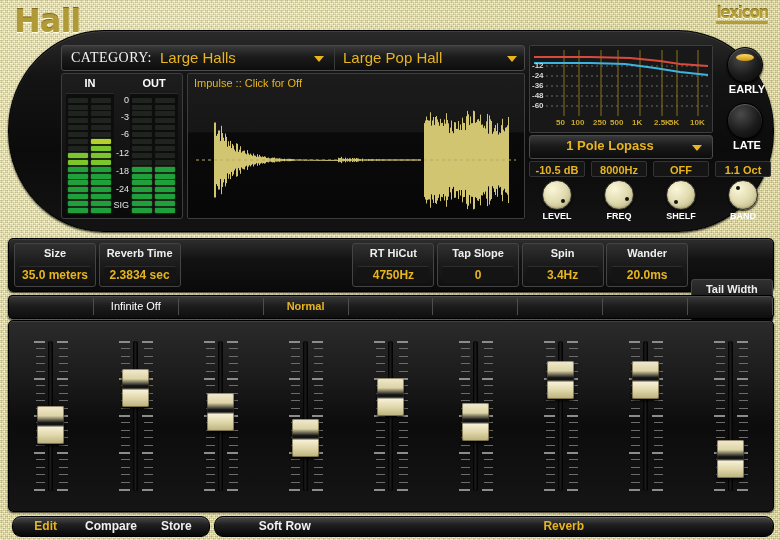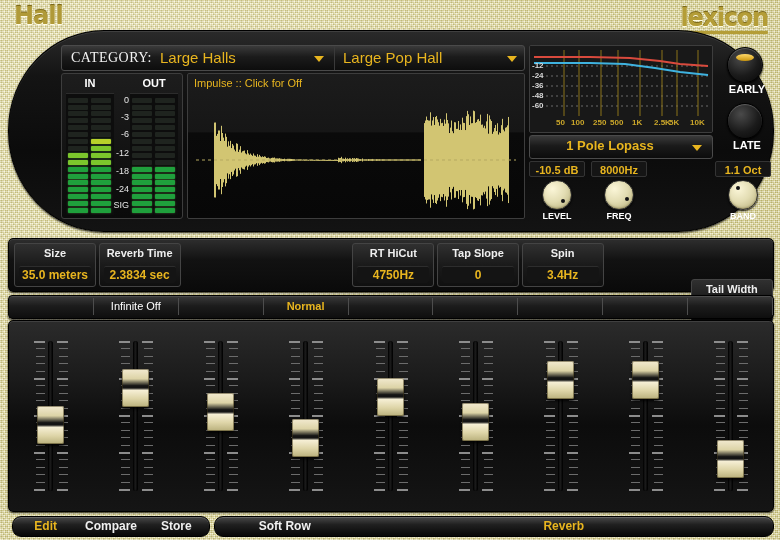--- a/index.html
+++ b/index.html
@@ -16,26 +16,26 @@
   .noise{
     position:absolute;inset:0;pointer-events:none;
     background-image:
       repeating-conic-gradient(from 0deg at 3px 3px, rgba(255,255,255,.22) 0% 25%, rgba(120,110,45,.16) 25% 50%);
     background-size:5px 5px;opacity:.75;
   }
 
   
   .hdr{position:absolute;left:0;top:0;width:780px;height:30px;}
   .title{
-    position:absolute;left:14px;top:2px;font-size:24px;font-weight:bold;
+    position:absolute;left:14px;top:2px;font-size:32px;font-weight:bold;
     font-family:"DejaVu Sans",sans-serif;letter-spacing:-1px;
     color:#b09a38;text-shadow:0 1px 0 #fffbe0,0 -1px 0 #7d6a1c;
   }
   .logo{
-    position:absolute;right:12px;top:4px;font-size:24px;font-weight:bold;
+    position:absolute;right:12px;top:4px;font-size:15px;font-weight:bold;
     font-family:"DejaVu Sans",sans-serif;letter-spacing:-1.2px;
     color:#b49d37;text-shadow:0 1px 0 #fffbe0,0 -1px 0 #7d6a1c;
   }
   .logo .ul{display:block;height:3px;background:#b49d37;margin-top:-1px;border-radius:1px;}
 
   
   .panel{
     position:absolute;
     background:linear-gradient(180deg,#2a2a2a 0%,#141414 22%,#0b0b0b 60%,#131313 100%);
     border:1px solid #000;
@@ -688,20 +688,27 @@
           </div>
           <div class="klab">LEVEL</div>
         </div>
         <div class="kcell" style="left: 62px;">
           <div class="kval">8000Hz</div>
           <div class="knob">
             <span class="dot" style="left: 20.1568px; top: 15.8036px;"></span>
           </div>
           <div class="klab">FREQ</div>
         </div>
+        <div class="kcell" style="left: 124px;">
+          <div class="kval">OFF</div>
+          <div class="knob">
+            <span class="dot" style="left: 6.83781px; top: 19.3724px;"></span>
+          </div>
+          <div class="klab">SHELF</div>
+        </div>
         <div class="kcell" style="left: 186px;">
           <div class="kval">1.1 Oct</div>
           <div class="knob">
             <span class="dot" style="left: 6.83781px; top: 4.62763px;"></span>
           </div>
           <div class="klab">BAND</div>
         </div>
       </div>
 
   </div>
@@ -720,20 +727,24 @@
       <div class="pl">RT HiCut</div>
       <div class="pv">4750Hz</div>
     </div>
     <div class="pcell" style="left: 428px;">
       <div class="pl">Tap Slope</div>
       <div class="pv">0</div>
     </div>
     <div class="pcell" style="left: 512.6px;">
       <div class="pl">Spin</div>
       <div class="pv">3.4Hz</div>
+    </div>
+    <div class="pcell" style="left: 597.2px;">
+      <div class="pl">Wander</div>
+      <div class="pv">20.0ms</div>
     </div>
     <div class="pcell" style="left: 681.8px; margin-top: 36px;">
       <div class="pl">Tail Width</div>
       <div class="pv">Stereo</div>
     </div>
   </div>
 
 <div class="panel" id="status">
     <div class="sseg" style="left: 0px; width: 84.8889px;"></div>
     <div class="sseg" style="left: 84.8889px; width: 84.8889px;">Infinite Off</div>

